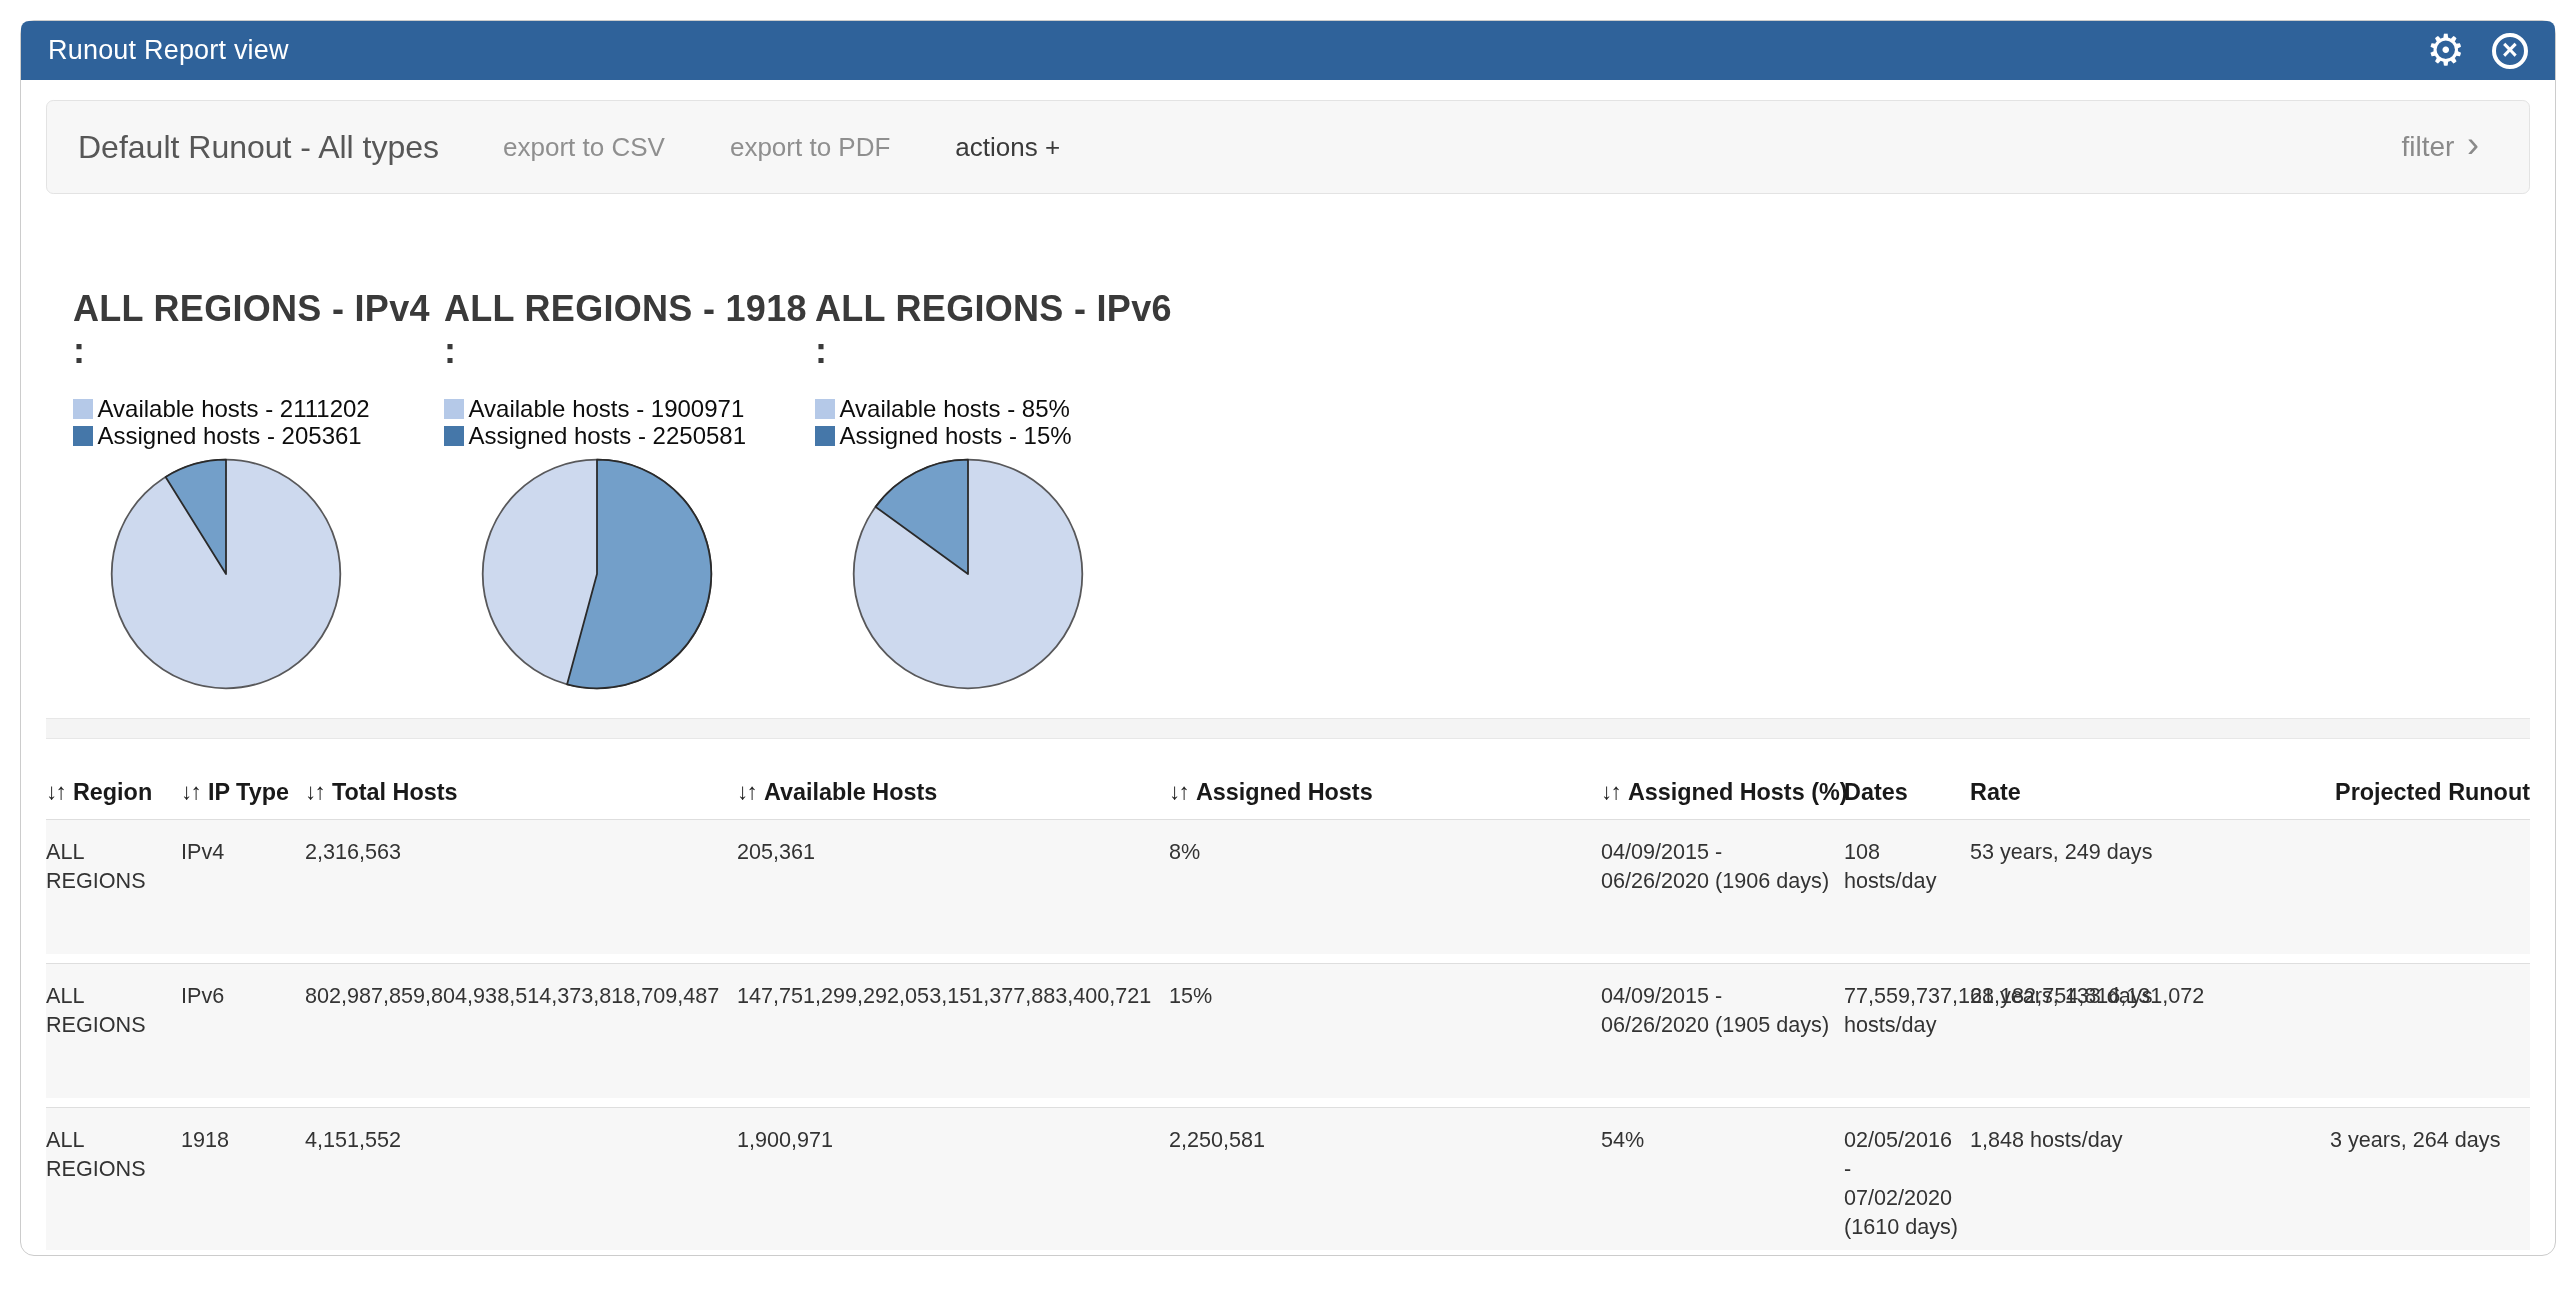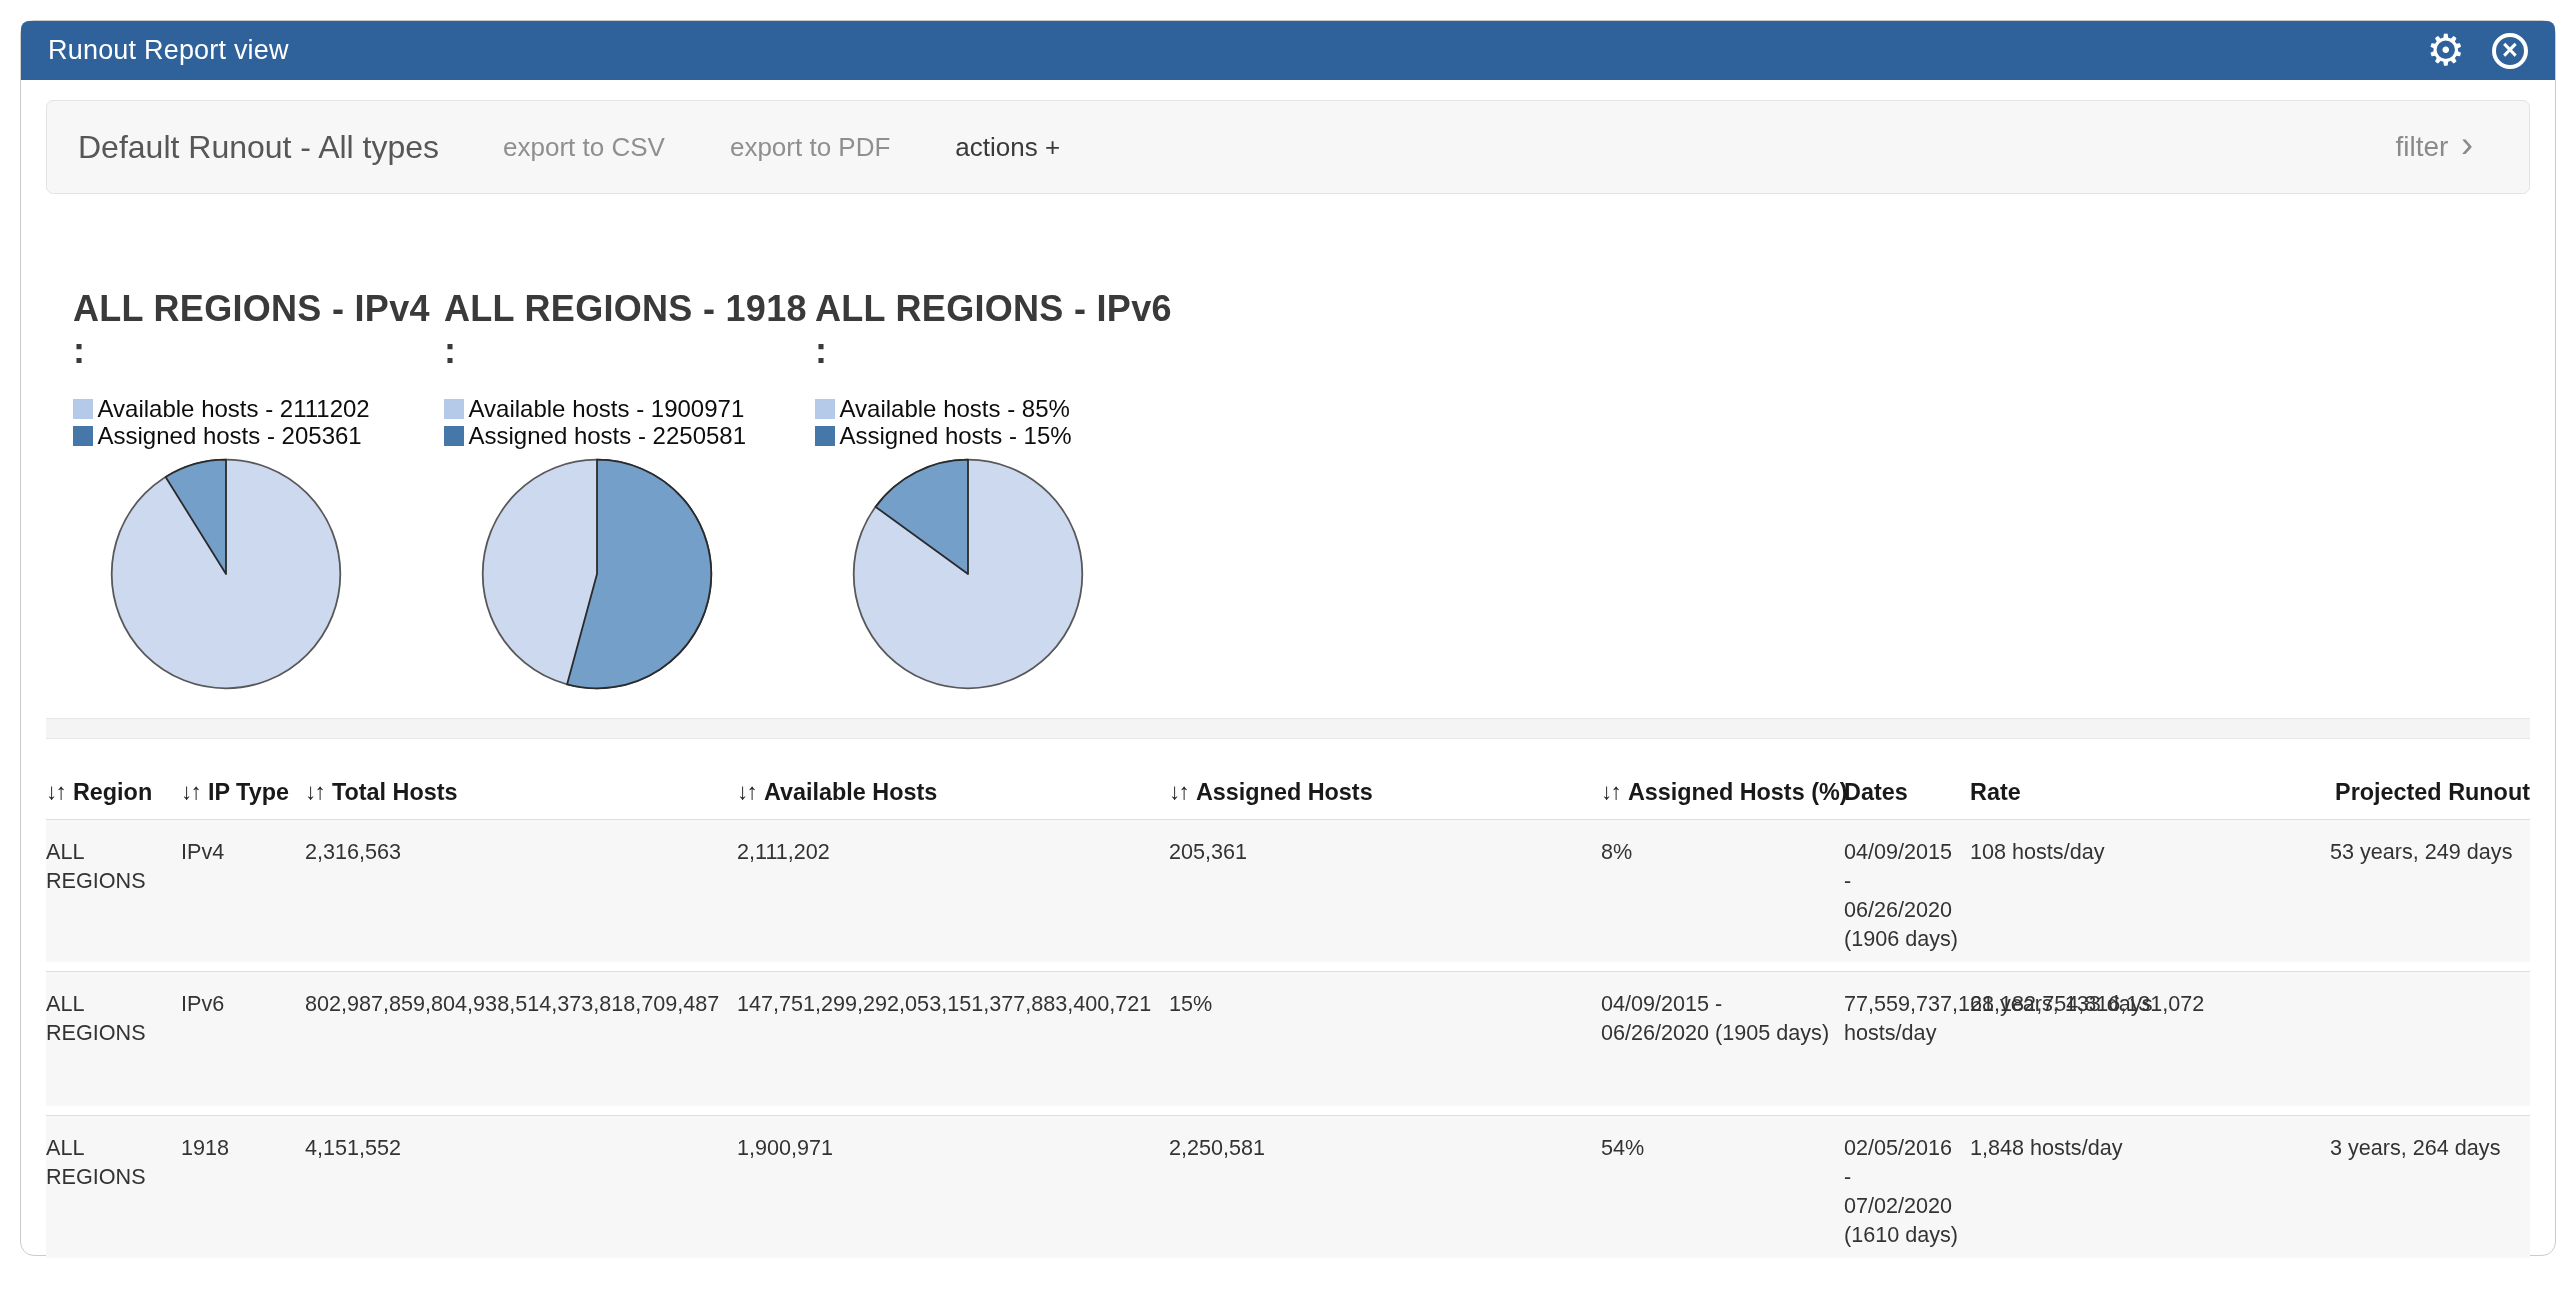--- a/index.html
+++ b/index.html
@@ -28,21 +28,21 @@
   
   .wbody { padding:20px 25px 0 25px; }
   .toolbar {
     background:#f7f7f7; border:0.9px solid #e3e3e3; border-radius:7.2px;
     height:94px; display:flex; align-items:center; padding:0 31px;
   }
   .report-title { font-size:32px; color:#575757; margin-right:64px; }
   .tb-link { font-size:26px; color:#8f8f8f; margin-right:65px; cursor:pointer; }
   .tb-actions { font-size:26px; color:#3a3a3a; cursor:pointer; }
   .tb-filter {
-    margin-left:auto; margin-right:25px; font-size:28px; color:#8a8a8a;
+    margin-left:auto; margin-right:19px; font-size:28px; color:#8a8a8a;
     display:flex; align-items:center; gap:12.6px; cursor:pointer;
   }
   .tb-filter .chev { font-size:36px; line-height:1; margin-top:-3.6px; }
   
   .charts { display:flex; margin-top:94px; padding-left:27px; }
   .chart-group { width:371px; }
   .chart-title { font-size:36px; font-weight:bold; color:#3a3a3a; letter-spacing:0.3px; }
   .legend { margin-top:23.4px; }
   .legend-item { display:flex; align-items:center; height:27px; font-size:24px; color:#0d0d0d; }
   .swatch { width:20px; height:20px; margin-right:4.5px; flex:0 0 auto; }
@@ -186,21 +186,20 @@
           </div>
           <div class="th right">
             <span>Projected Runout</span>
           </div>
         </div>
       <div id="tbody">
           <div class="trow">
             <div class="td">ALL REGIONS</div>
             <div class="td">IPv4</div>
             <div class="td">2,316,563</div>
-            <div class="td">2,111,202</div>
             <div class="td">205,361</div>
             <div class="td">8%</div>
             <div class="td">04/09/2015 - 06/26/2020 (1906 days)</div>
             <div class="td">108 hosts/day</div>
             <div class="td right">53 years, 249 days</div>
           </div>
           <div class="trow">
             <div class="td">ALL REGIONS</div>
             <div class="td">IPv6</div>
             <div class="td">802,987,859,804,938,514,373,818,709,487</div>

